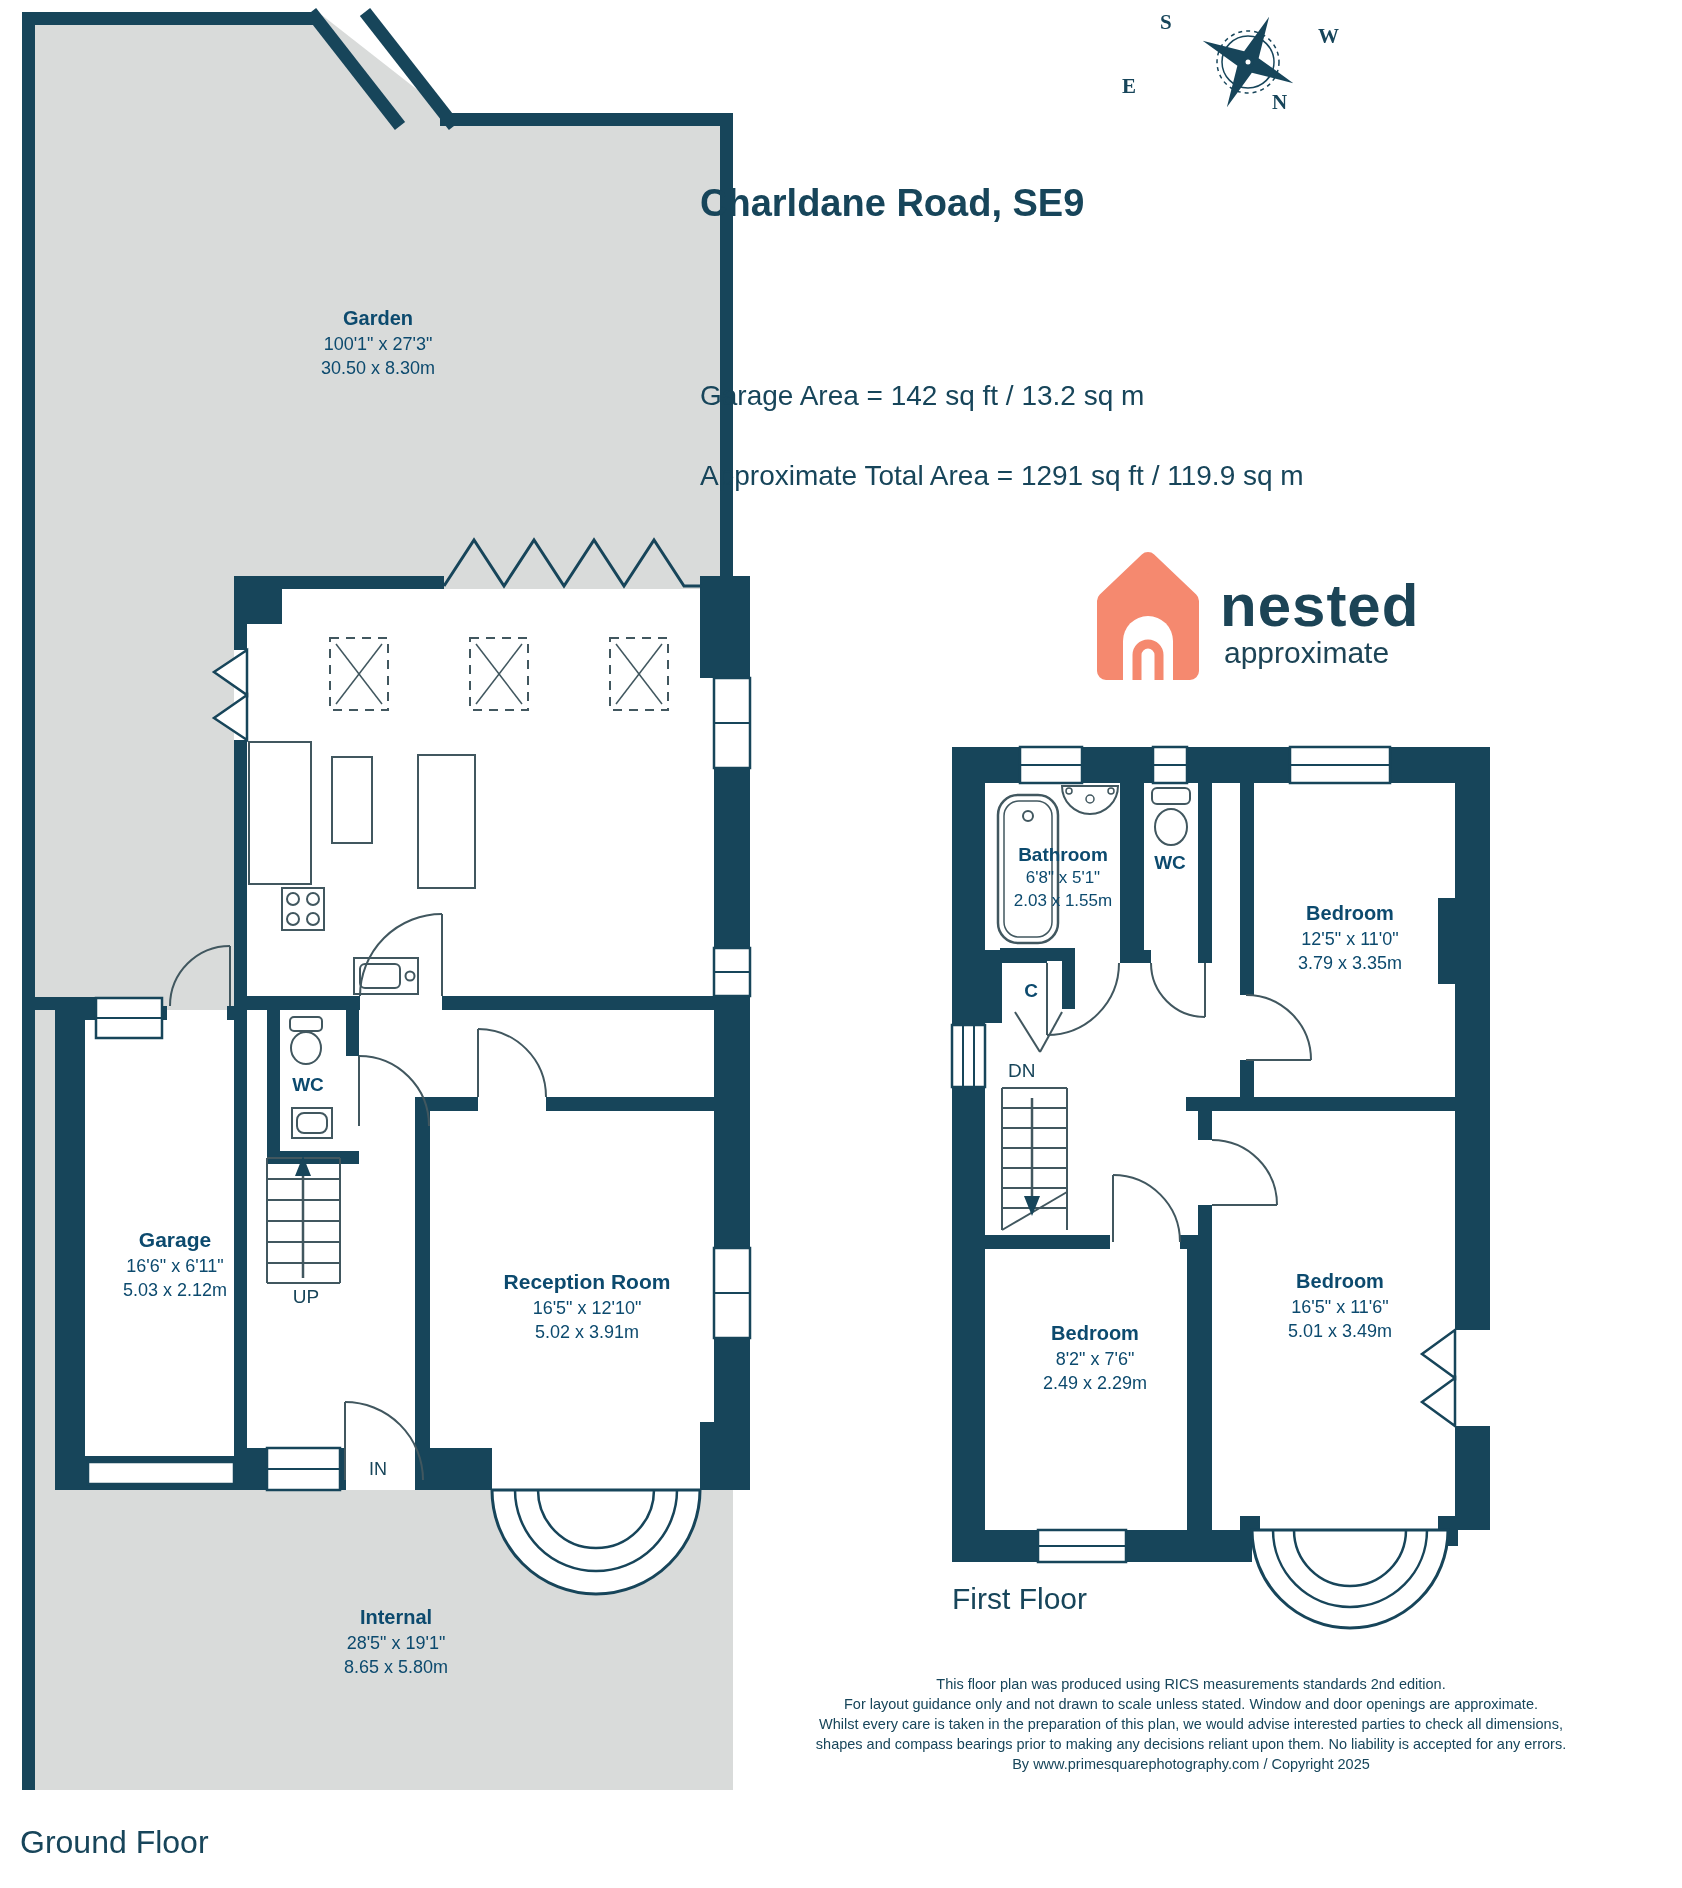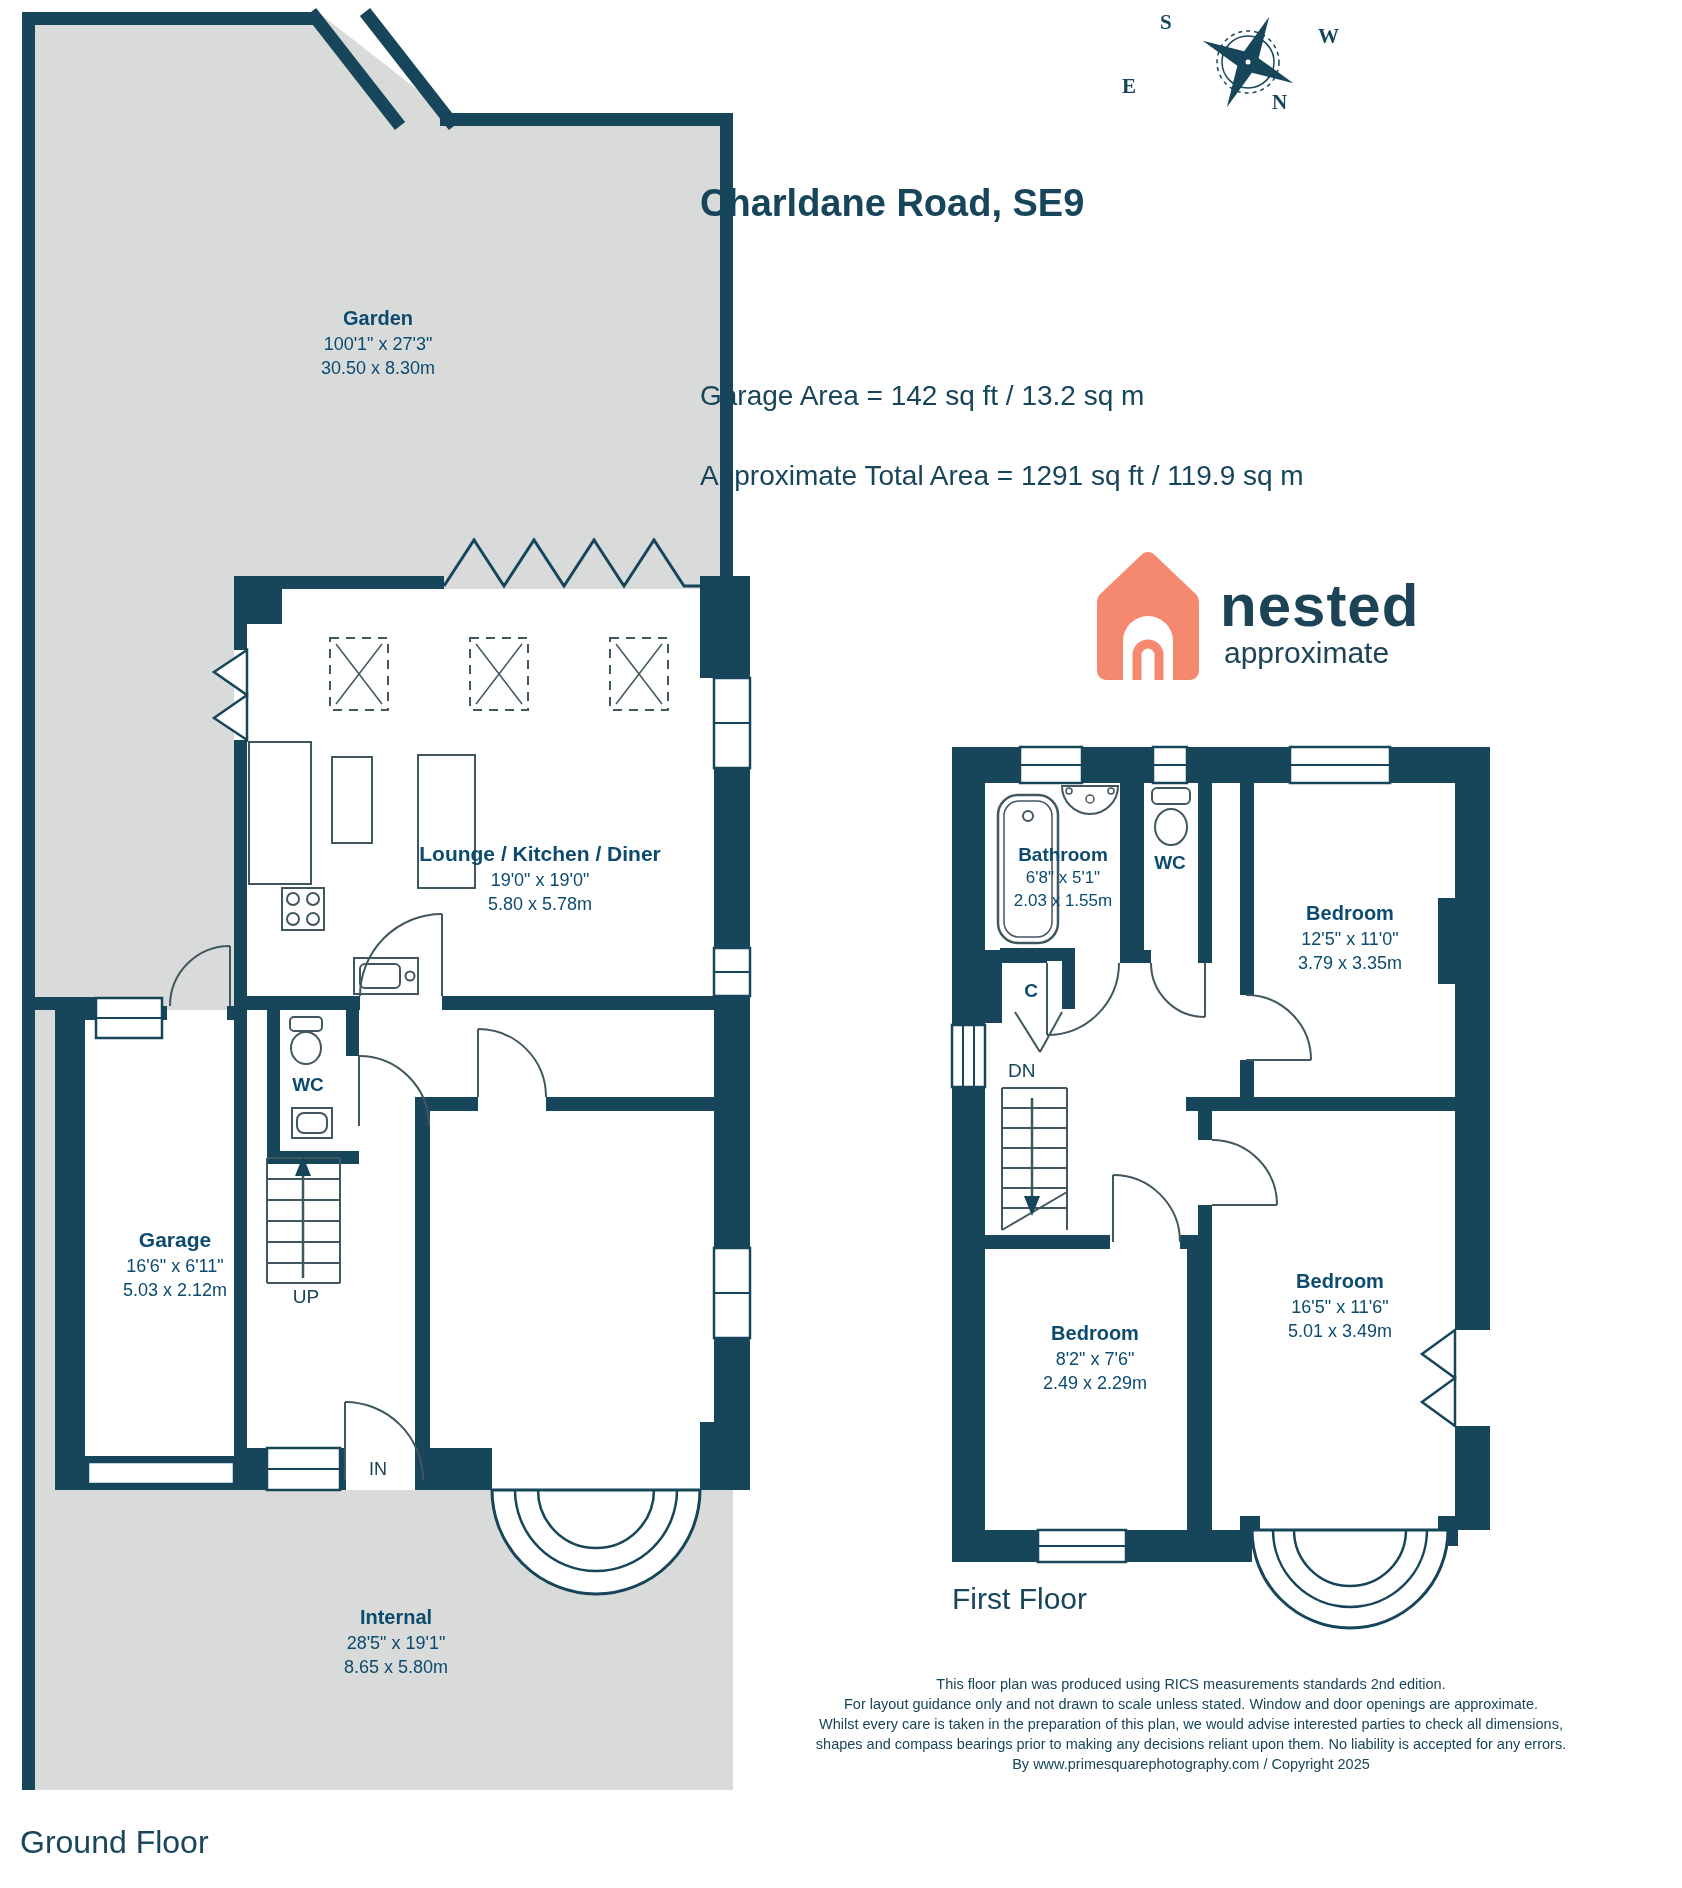--- a/index.html
+++ b/index.html
@@ -281,36 +281,36 @@
 
   <div id="logo-name">nested</div>
   <div id="logo-sub">approximate</div>
 
   <div class="lbl" style="left:238px;top:305px;width:280px;">
     <div class="room-name">Garden</div>
     <div class="dim">100'1" x 27'3"</div>
     <div class="dim">30.50 x 8.30m</div>
   </div>
 
-  <div class="lbl" style="left:400px;top:840px;width:280px;">
-    <div class="room-name" style="font-size:21px;">Lounge / Kitchen / Diner</div>
-    <div class="dim">19'0" x 19'0"</div>
-    <div class="dim">5.80 x 5.78m</div>
-  </div>
 
   <div class="lbl" style="left:278px;top:1072px;width:60px;font-weight:700;font-size:19px;">WC</div>
 
   <div class="lbl" style="left:60px;top:1226px;width:230px;">
     <div class="room-name" style="font-size:21px;">Garage</div>
     <div class="dim">16'6" x 6'11"</div>
     <div class="dim">5.03 x 2.12m</div>
   </div>
 
   <div class="tag" style="left:282px;top:1286px;width:48px;text-align:center;">UP</div>
 
+  <div class="lbl" style="left:447px;top:1268px;width:280px;">
+    <div class="room-name" style="font-size:21px;">Reception Room</div>
+    <div class="dim">16'5" x 12'10"</div>
+    <div class="dim">5.02 x 3.91m</div>
+  </div>
 
   <div class="tag" style="left:357px;top:1459px;width:42px;text-align:center;font-size:18px;">IN</div>
 
   <div class="lbl" style="left:256px;top:1604px;width:280px;">
     <div class="room-name">Internal</div>
     <div class="dim">28'5" x 19'1"</div>
     <div class="dim">8.65 x 5.80m</div>
   </div>
 
   <div class="floor-title" style="left:20px;top:1824px;font-size:32px;">Ground Floor</div>

